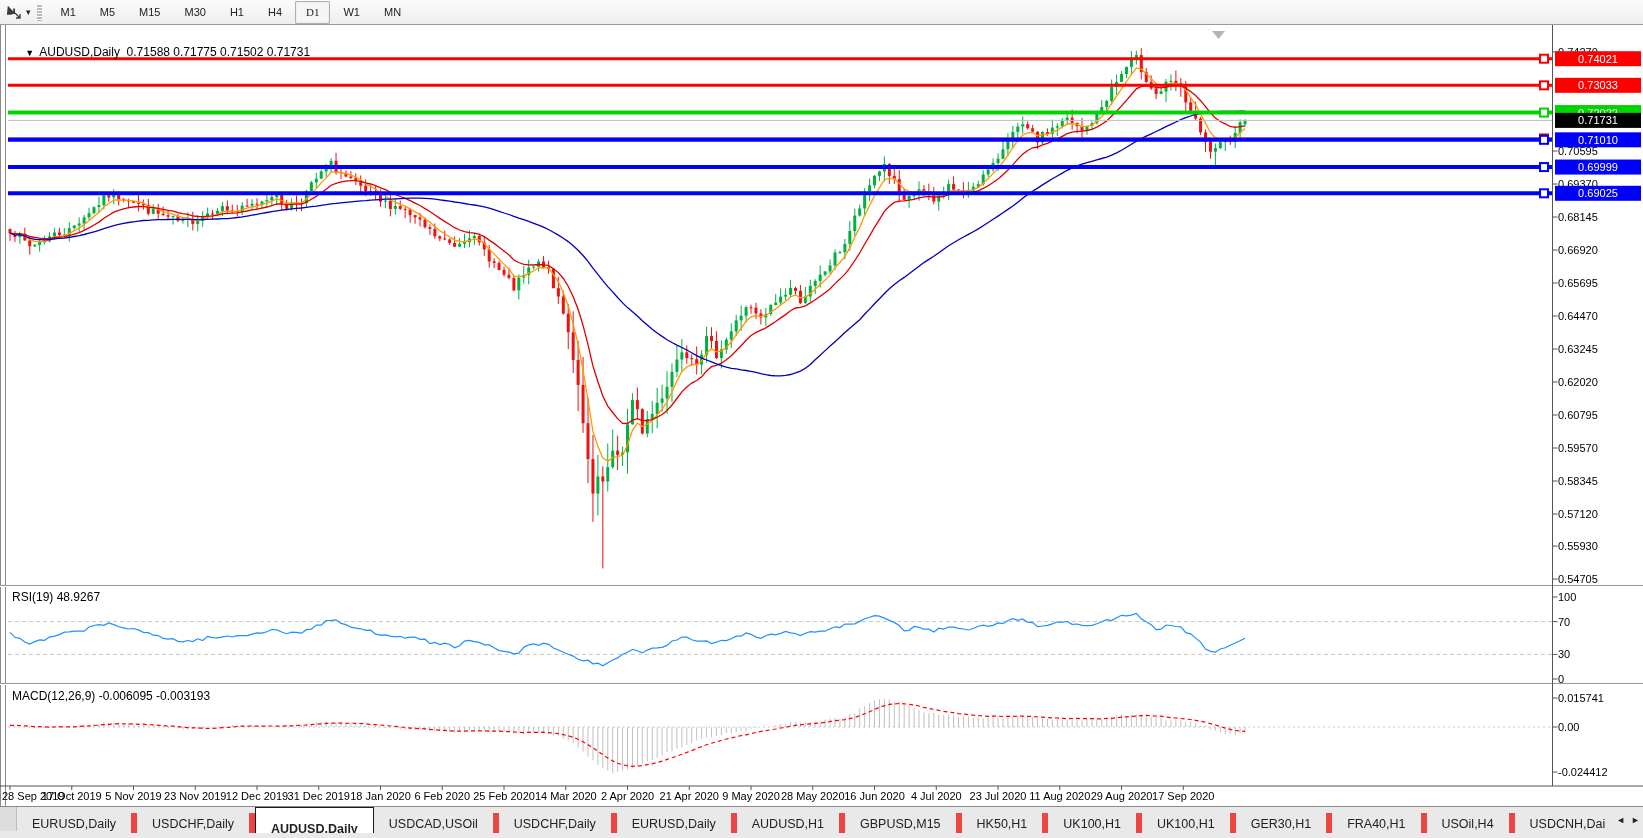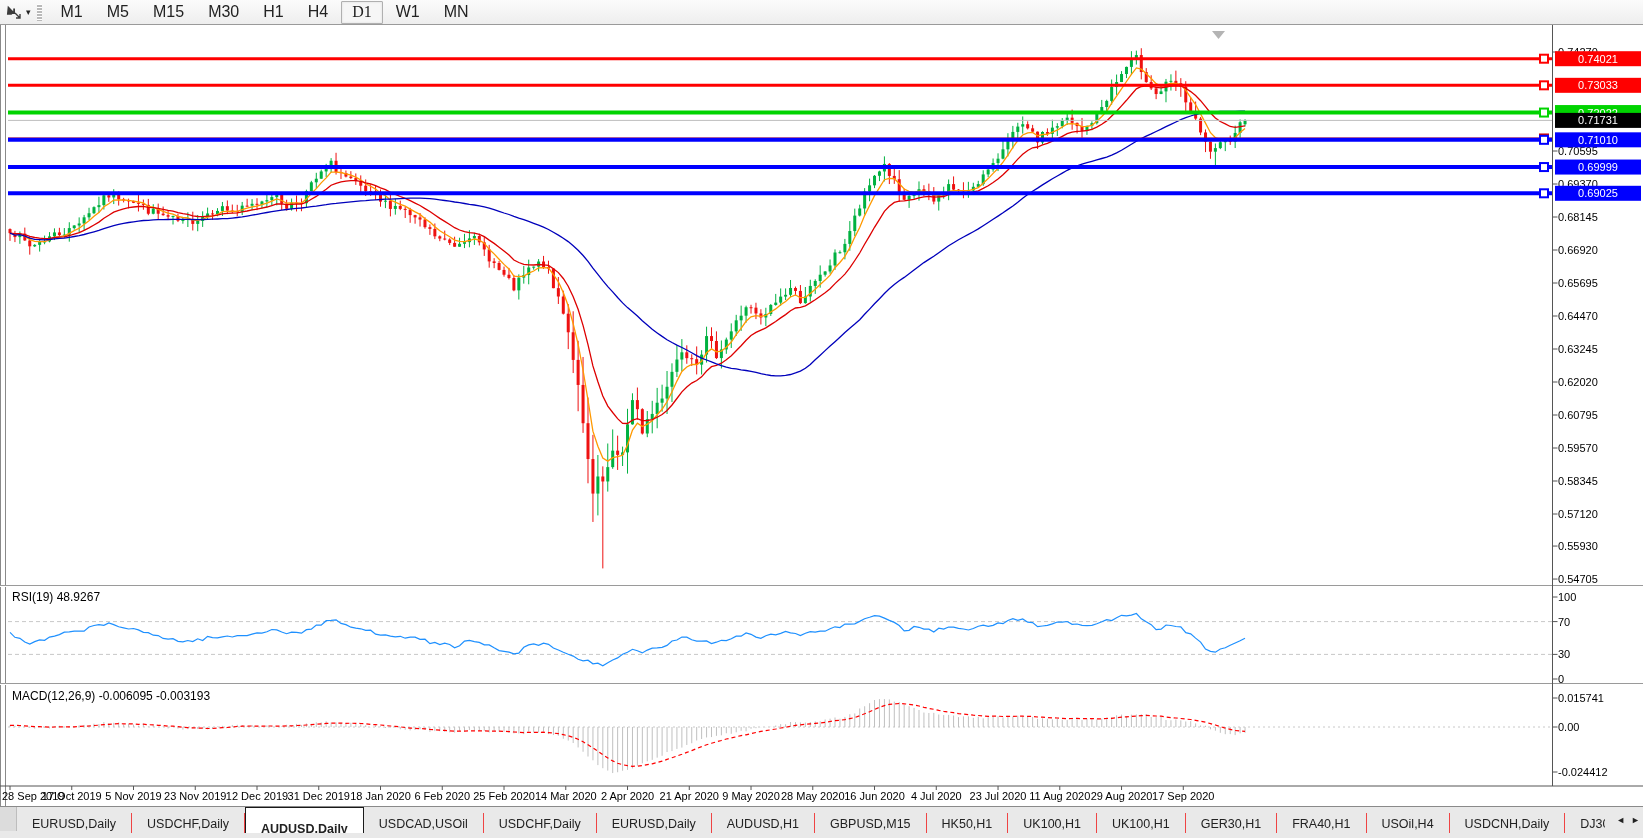--- a/index.html
+++ b/index.html
@@ -6,33 +6,33 @@
     font-family:"Liberation Sans",sans-serif;background:#fff;}
   
   .toolbar{position:absolute;left:0;top:0;width:1643px;height:25px;
     background:linear-gradient(#fbfbfb,#eeeeee);border-bottom:1px solid #9a9a9a;
     display:flex;align-items:center;box-sizing:border-box;}
   .tool-icon{width:22px;height:18px;margin-left:4px;display:flex;align-items:center;justify-content:center;}
   .caret{font-size:9px;color:#222;margin:0 4px 0 0;cursor:default;}
   .grip{width:5px;height:17px;margin:0 7px 0 2px;
     background:repeating-linear-gradient(#fff 0 1px,#b9b9b9 1px 3px);}
   .tfbtn{height:21px;padding:0 10px;margin:0 1px;display:flex;align-items:center;
-    font-size:16px;color:#222;border:1px solid transparent;border-radius:1px;background:transparent;}
+    font-size:11px;color:#222;border:1px solid transparent;border-radius:1px;background:transparent;}
   .tfbtn.active{background:#f6f6f6;border:1px solid #b0b0b0;box-shadow:inset 0 0 2px #d8d8d8;font-family:Liberation Serif, serif;}
   
   .chartwrap{position:absolute;left:0;top:25px;width:1643px;height:781px;background:#fff;}
   .overlay-label{position:absolute;font-size:12px;color:#000;white-space:pre;z-index:5;}
   .tri{font-size:9px;margin-right:5px;}
   
   .tabbar{position:absolute;left:0;top:806px;width:1643px;height:32px;background:#e9e9e9;
     border-top:1px solid #8a8a8a;box-sizing:border-box;display:flex;align-items:flex-start;}
   .tabstub{width:16px;height:24px;background:#dcdcdc;border-right:1px solid #bdbdbd;}
   .tabs{display:flex;flex:0 1 auto;max-width:1588px;overflow:hidden;height:26px;}
   .tab{flex:0 0 auto;font-size:12.5px;color:#222;padding:4px 15px 0 15px;height:22px;
-    box-sizing:border-box;margin-top:6px;border-right:1px solid #ef4444;white-space:nowrap;}
+    box-sizing:border-box;margin-top:6px;border-right:6px solid #ef4444;white-space:nowrap;}
   .tab.active{background:#fff;border:1px solid #1a1a1a;border-bottom:none;font-weight:bold;
     margin-top:0;height:26px;padding-top:14px;}
   .tabarrows{position:absolute;right:3px;top:8px;display:flex;gap:6px;}
   .tabarrow{font-size:9px;color:#222;cursor:default;}
 </style>
 </head>
 <body>
 
 <div class="toolbar">
   <div class="tool-icon">
@@ -963,20 +963,23 @@
         <line x1="998.0319999999999" y1="761" x2="998.0319999999999" y2="765" stroke="#555555"></line>
         <text x="998.0319999999999" y="775" text-anchor="middle">23 Jul 2020</text>
         <line x1="1059.7839999999999" y1="761" x2="1059.7839999999999" y2="765" stroke="#555555"></line>
         <text x="1059.7839999999999" y="775" text-anchor="middle">11 Aug 2020</text>
         <line x1="1121.5359999999998" y1="761" x2="1121.5359999999998" y2="765" stroke="#555555"></line>
         <text x="1121.5359999999998" y="775" text-anchor="middle">29 Aug 2020</text>
         <line x1="1183.288" y1="761" x2="1183.288" y2="765" stroke="#555555"></line>
         <text x="1183.288" y="775" text-anchor="middle">17 Sep 2020</text>
       </g>
     </svg>
+  <div class="overlay-label" style="left:12px;top:6px;">
+    <span class="tri">▼</span><span>AUDUSD,Daily  0.71588 0.71775 0.71502 0.71731</span>
+  </div>
   <div class="overlay-label" style="left:12px;top:565px;">RSI(19) 48.9267</div>
   <div class="overlay-label" style="left:12px;top:664px;">MACD(12,26,9) -0.006095 -0.003193</div>
 </div>
 
 <div class="tabbar">
   <div class="tabstub"></div>
   <div class="tabs" id="tabs">
       <div class="tab">EURUSD,Daily</div>
       <div class="tab">USDCHF,Daily</div>
       <div class="tab active">AUDUSD,Daily</div>

